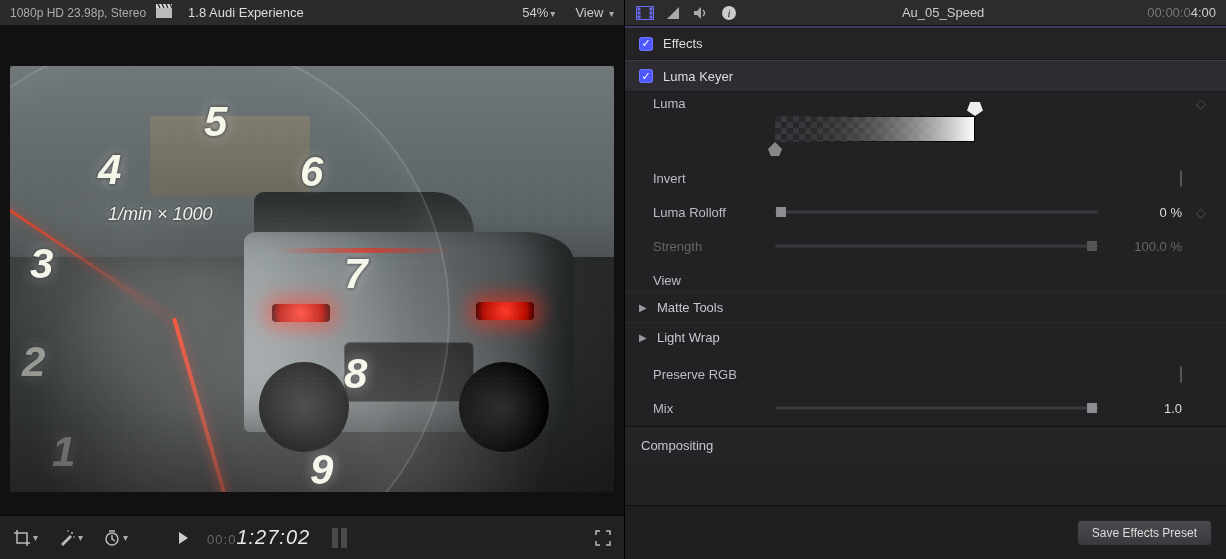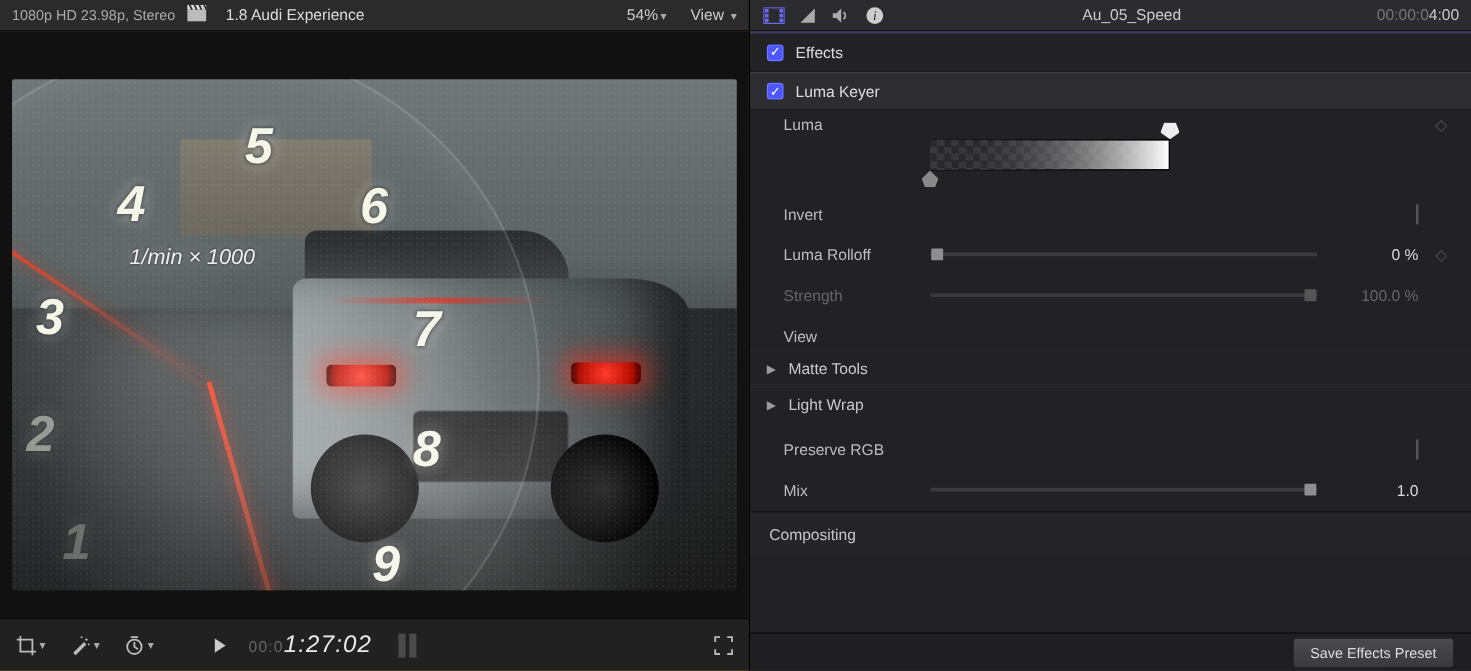--- a/index.html
+++ b/index.html
@@ -1,18 +1,18 @@
 <!DOCTYPE html>
 <html><head>
 <meta charset="utf-8">
 <style>
   * { box-sizing: border-box; margin: 0; padding: 0; }
   body { font-family: -apple-system, "Helvetica Neue", Arial, sans-serif; font-size: 13px; color: #bbb; background: #1e1e1e; width: 1226px; height: 559px; overflow: hidden; }
   .app { display: flex; width: 100%; height: 100%; }
-  .left { width: 624px; display: flex; flex-direction: column; background: #a16207; }
+  .left { width: 624px; display: flex; flex-direction: column; background: #ec4899; }
   .right { flex: 1; display: flex; flex-direction: column; background: #222225; border-left: 1px solid #000; }
 
   
   .viewer-header { height: 26px; background: #2b2b2b; display: flex; align-items: center; padding: 0 10px; gap: 10px; border-bottom: 1px solid #111; }
   .vh-format { color: #aaa; font-size: 12px; }
   .vh-clapper { color: #ccc; }
   .vh-title { color: #ddd; flex: 0 0 auto; margin-left: 6px; }
   .vh-spacer { flex: 1; }
   .vh-zoom { color: #ccc; }
   .chev { font-size: 10px; color: #aaa; margin-left: 2px; }
@@ -112,21 +112,21 @@
   .vthumb.v2 { background:#eee; } .vthumb.v2 .sil { background:#000; box-shadow:0 6px 0 -2px #000; }
   .vthumb.v3 .sil { background:#5a5aff; box-shadow:0 6px 0 -2px #5a5aff; }
   .vthumb.active { outline:1px solid #6a6af2; }
 
   .group-row { display:flex; align-items:center; height:30px; padding-left:14px; gap:6px; color:#c8c8ce; border-top:1px solid #2a2a2e; }
   .tri { font-size:10px; color:#9a9aa0; width:12px; }
 
   .compositing-header { height:38px; display:flex; align-items:center; padding:0 16px; background:#252528; border-top:1px solid #111; margin-top:6px; color:#c6c6cc; }
 
   
-  .insp-footer { height:32px; background:#1f1f21; border-top:1px solid #0c0c0c; display:flex; align-items:center; justify-content:flex-end; padding:0 14px; }
+  .insp-footer { height:54px; background:#1f1f21; border-top:1px solid #0c0c0c; display:flex; align-items:center; justify-content:flex-end; padding:0 14px; }
   .save-preset { background: linear-gradient(180deg,#4a4a4e,#3a3a3e); color:#ddd; border:1px solid #222; padding:5px 14px; border-radius:4px; cursor:pointer; font-size:12px; }
 </style>
 </head>
 <body>
 
 <div class="app">
 
   <div class="left">
     <div class="viewer-header">
       <span class="vh-format">1080p HD 23.98p, Stereo</span>

